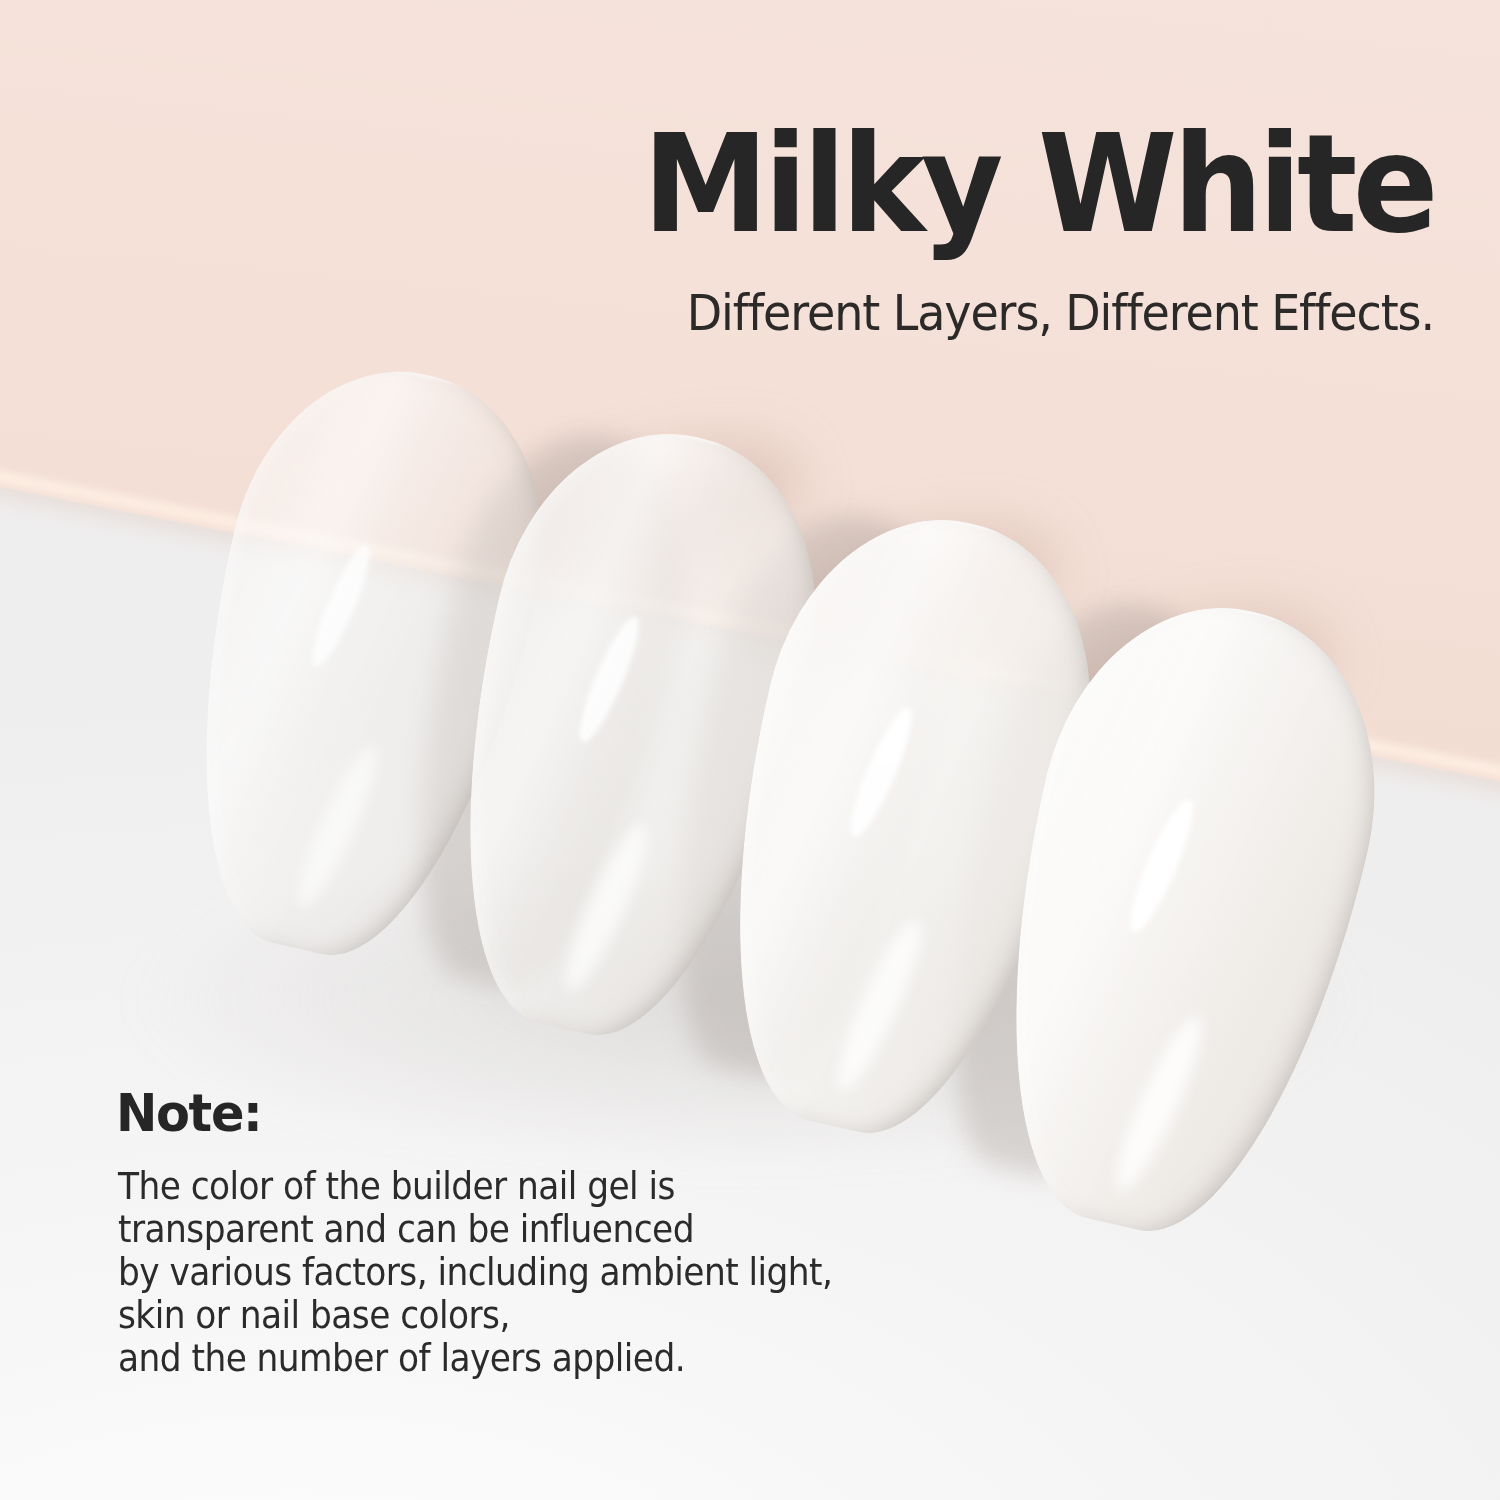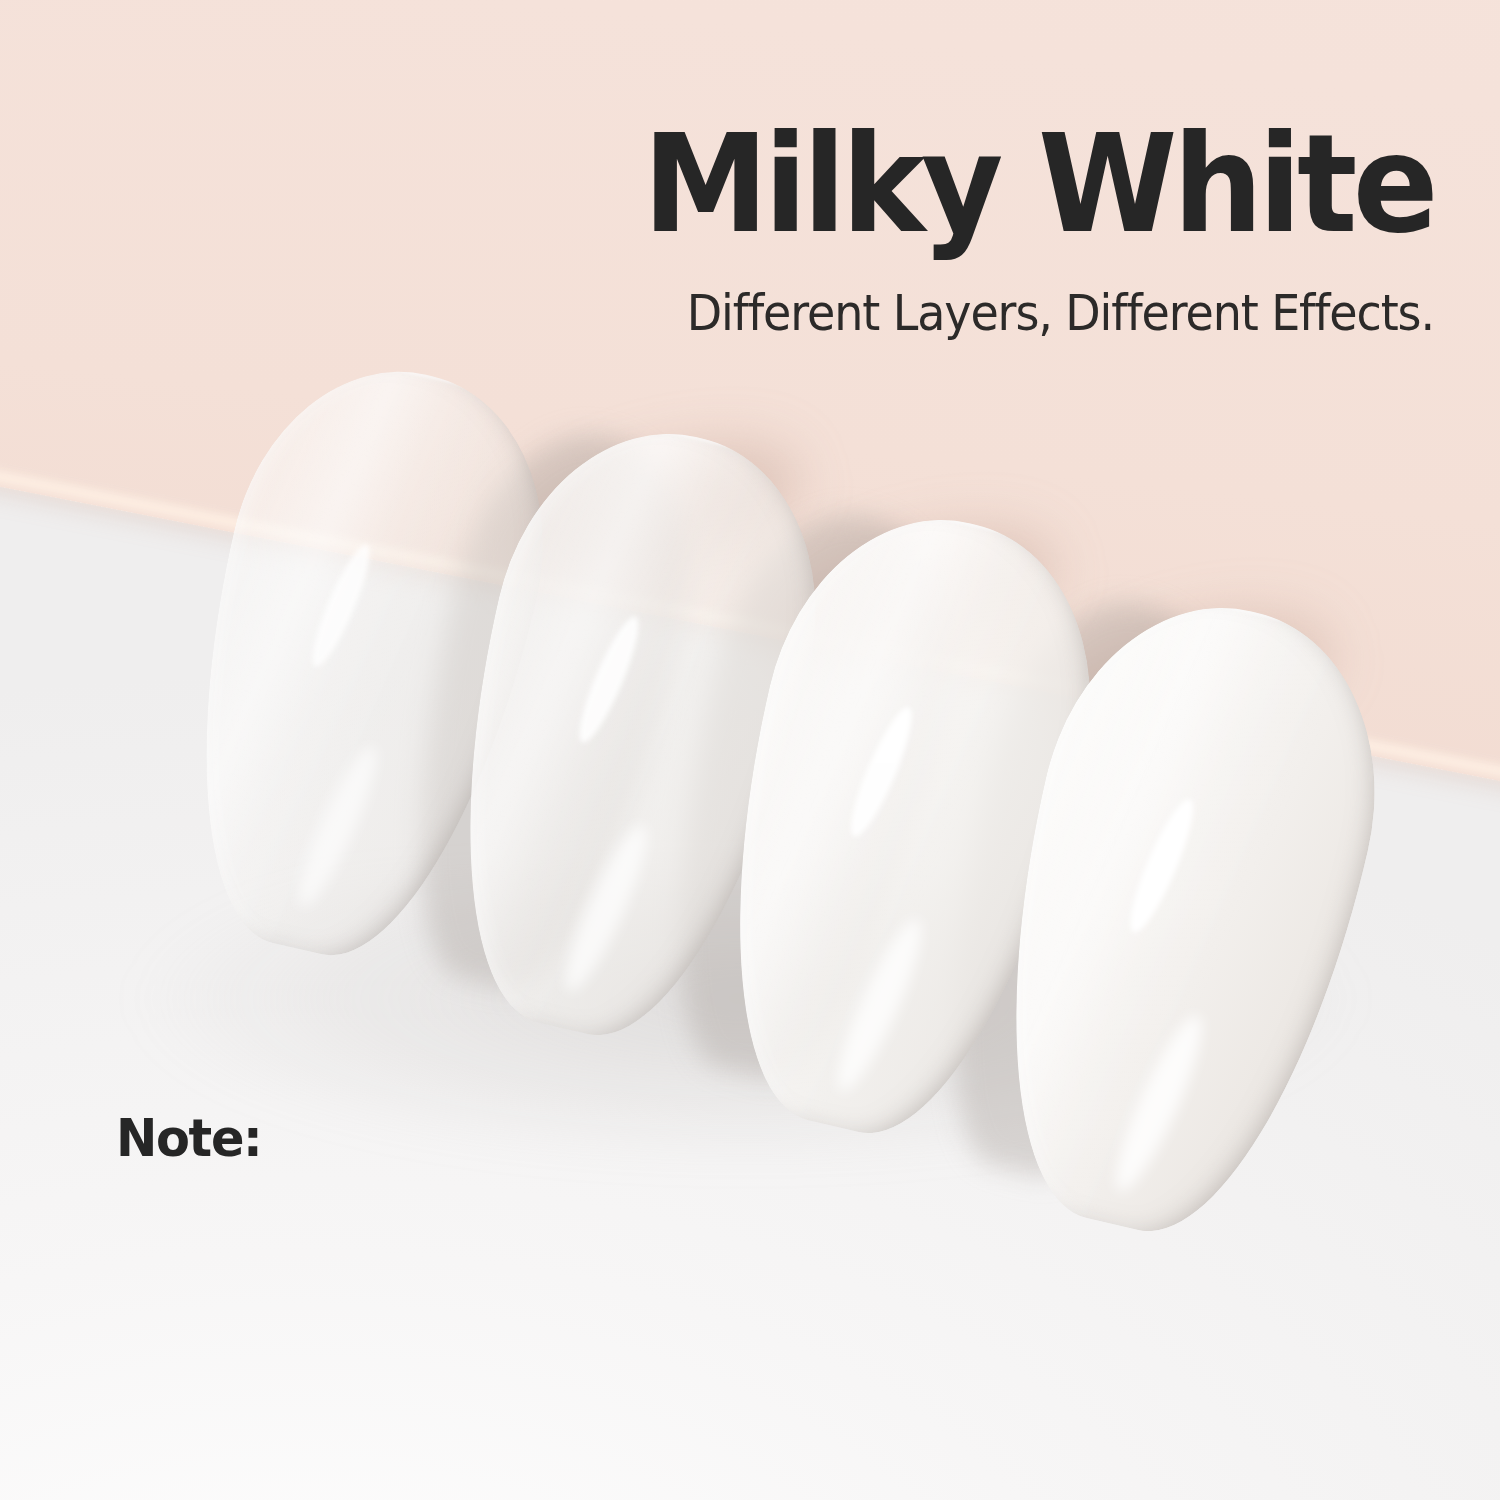--- a/index.html
+++ b/index.html
@@ -157,21 +157,21 @@
     line-height: 1.0;
     letter-spacing: -1.2px;
     color: #2c2a29;
     white-space: nowrap;
     transform: scaleX(0.92);
     transform-origin: right center;
   }
   .note-block {
     position: absolute;
     left: 112px;
-    top: 1112px;
+    top: 1087px;
     width: 900px;
   }
   .note-title {
     font-family: "DejaVu Sans", sans-serif;
     font-weight: bold;
     font-size: 52px;
     line-height: 1.0;
     letter-spacing: -1.4px;
     color: #262626;
     margin: 0 0 26px 4px;
@@ -261,15 +261,22 @@
     <div class="spec" style="left:118px; top:196px; width:29px; height:144px; transform:rotate(10deg); opacity:1;"></div>
     <div class="spec soft" style="left:164px; top:404px; width:38px; height:192px; transform:rotate(11deg); opacity:.82;"></div>
   </div>
 
   <div class="headline">Milky White</div>
 
   <div class="subheadline">Different Layers, Different Effects.</div>
 
   <div class="note-block">
     <div class="note-title">Note:</div>
+    <div class="note-body">
+      <div class="note-line">The color of the builder nail gel is</div>
+      <div class="note-line">transparent and can be influenced</div>
+      <div class="note-line">by various factors, including ambient light,</div>
+      <div class="note-line">skin or nail base colors,</div>
+      <div class="note-line">and the number of layers applied.</div>
+    </div>
   </div>
 
 </div>
 
 </body></html>

